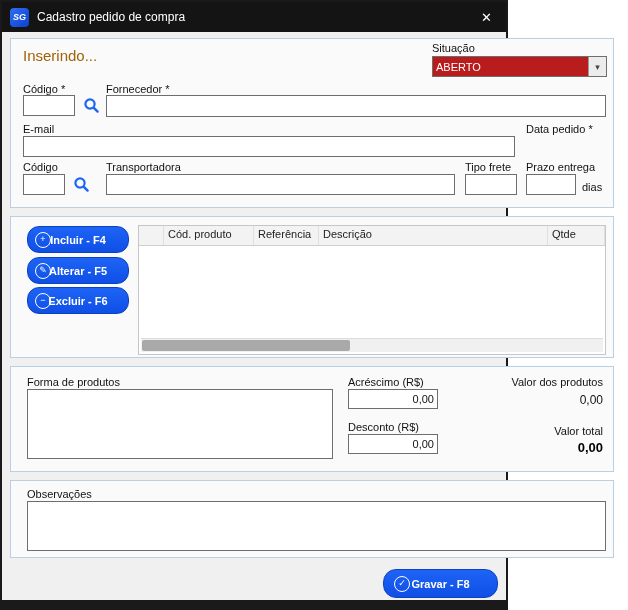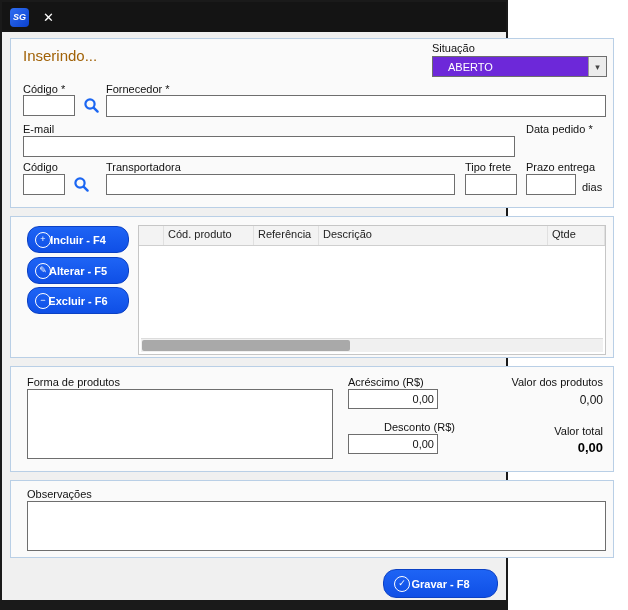--- a/index.html
+++ b/index.html
@@ -22,21 +22,21 @@
   .sec4{left:8px;top:448px;width:604px;height:78px;}
   .abs{position:absolute;}
   .lbl{font-size:11px;color:#111;white-space:nowrap;}
   .mode{font-size:15px;color:#a16207;}
   input,textarea{font-family:"Liberation Sans",sans-serif;font-size:11px;color:#111;
         border:1px solid #6e6e6e;background:#fff;box-sizing:border-box;padding:1px 3px;outline:none;}
   textarea{resize:none;}
   .money{text-align:right;}
   
   .combo{display:flex;align-items:stretch;border:1px solid #6e6e6e;background:#fff;box-sizing:border-box;}
-  .combo-sel{flex:1;background:#6d28d9;color:#fff;font-size:11px;display:flex;align-items:center;padding:0 15px;}
+  .combo-sel{flex:1;background:#b91c1c;color:#fff;font-size:11px;display:flex;align-items:center;padding:0 3px;}
   .combo-btn{width:17px;background:#ececec;border-left:1px solid #9a9a9a;color:#444;font-size:9px;
              display:flex;align-items:center;justify-content:center;}
   
   .searchbtn{width:19px;height:19px;display:flex;align-items:center;justify-content:center;cursor:pointer;}
   
   .bluebtn{position:absolute;width:100px;height:25px;background:linear-gradient(180deg,#1e64f5,#0f4fe6);
            border:1px solid #0c41c4;border-radius:12px;color:#fff;font-size:11px;font-weight:bold;
            display:flex;align-items:center;justify-content:center;cursor:pointer;}
   .btn-ico{position:absolute;left:7px;width:14px;height:14px;border:1.4px solid #fff;border-radius:50%;
            display:flex;align-items:center;justify-content:center;font-size:9px;line-height:1;font-weight:normal;}
@@ -57,20 +57,21 @@
   .val-total{font-size:13px;font-weight:bold;color:#000;}
   .right{text-align:right;}
 </style>
 </head>
 <body>
 
 <div class="window">
 
   <div class="titlebar">
     <div class="logo">SG</div>
+    <div class="titletext">Cadastro pedido de compra</div>
     <div class="closebtn">✕</div>
   </div>
 
   <div class="content">
 
     <div class="section sec1">
       <div class="abs mode" style="left:12px;top:8px;">Inserindo...</div>
 
       <div class="abs lbl" style="left:421px;top:3px;">Situação</div>
       <div class="abs combo" style="left:421px;top:17px;width:175px;height:21px;">
@@ -138,21 +139,21 @@
         </div>
       </div>
     </div>
 
     <div class="section sec3">
       <div class="abs lbl" style="left:16px;top:9px;">Forma de produtos</div>
       <textarea class="abs" style="left: 16px; top: 22px; width: 306px; height: 70px;"></textarea>
 
       <div class="abs lbl" style="left:337px;top:9px;">Acréscimo (R$)</div>
       <input class="abs money" style="left: 337px; top: 22px; width: 90px; height: 20px;" value="0,00">
-      <div class="abs lbl" style="left:337px;top:54px;margin-left:36px;">Desconto (R$)</div>
+      <div class="abs lbl" style="left:337px;top:54px;">Desconto (R$)</div>
       <input class="abs money" style="left: 337px; top: 67px; width: 90px; height: 20px;" value="0,00">
 
       <div class="abs lbl right" style="right:10px;top:9px;">Valor dos produtos</div>
       <div class="abs val right" style="right:10px;top:26px;">0,00</div>
       <div class="abs lbl right" style="right:10px;top:58px;">Valor total</div>
       <div class="abs val-total right" style="right:10px;top:73px;">0,00</div>
     </div>
 
     <div class="section sec4">
       <div class="abs lbl" style="left:16px;top:7px;">Observações</div>

